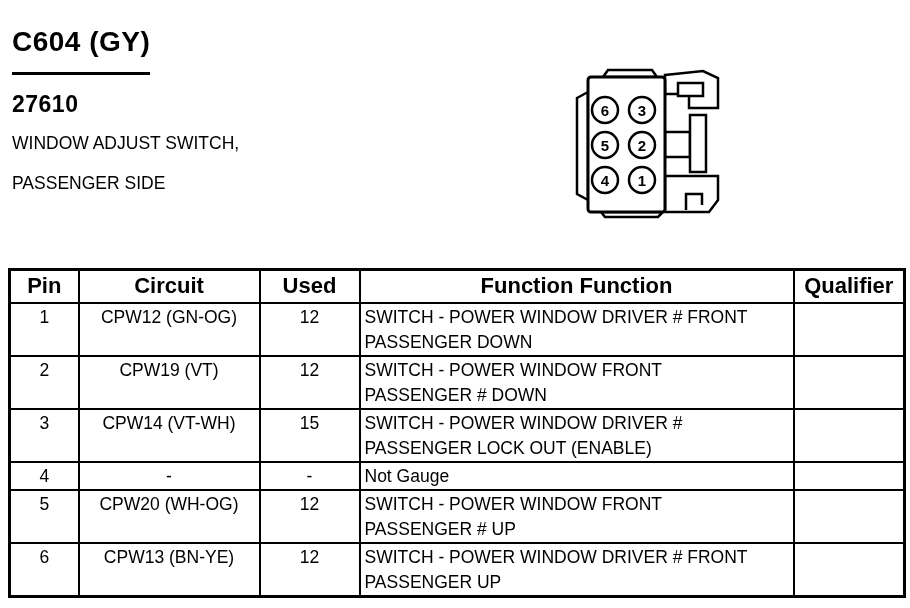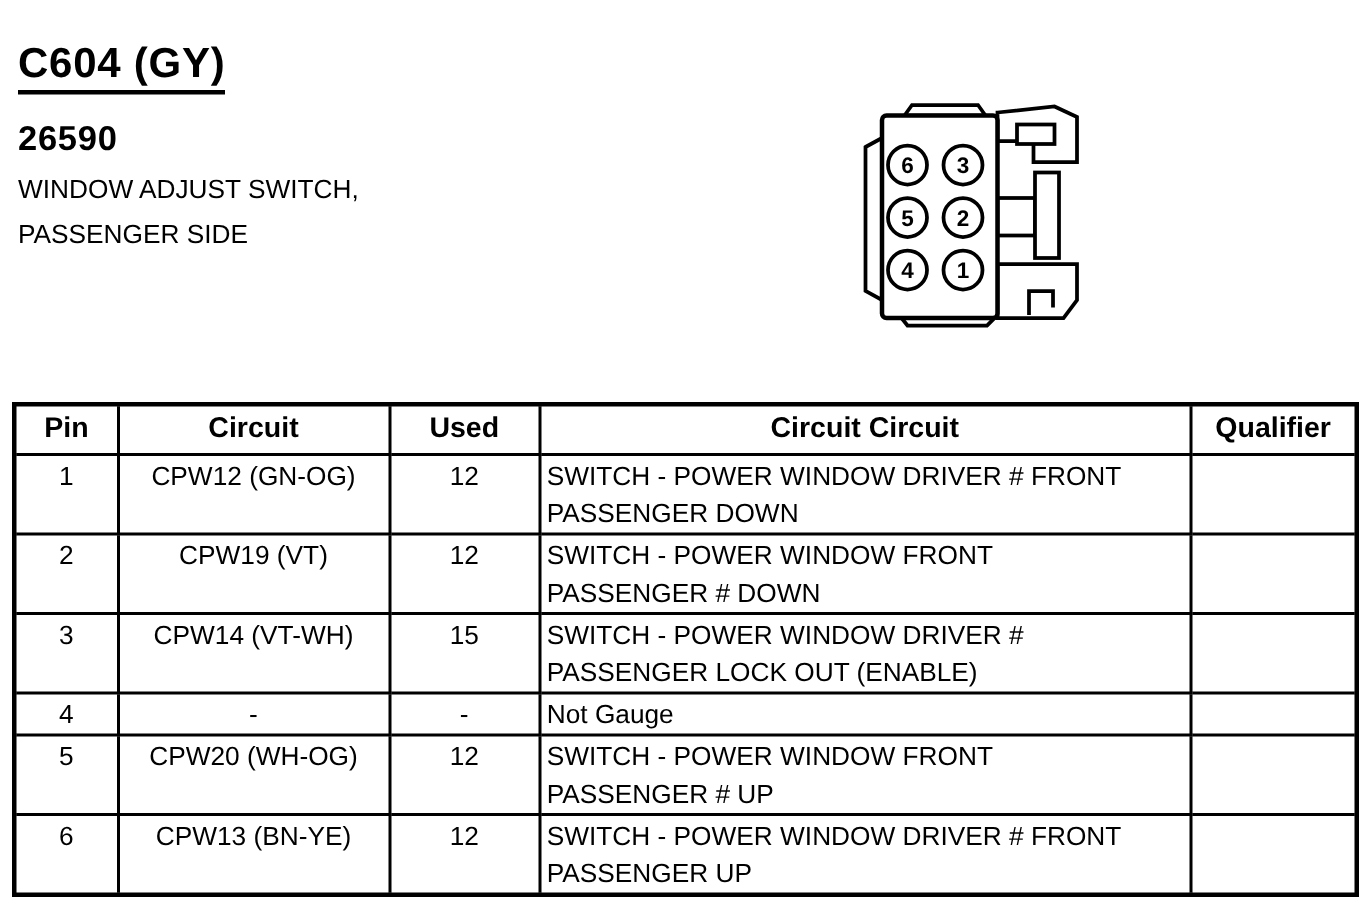--- a/index.html
+++ b/index.html
@@ -12,52 +12,52 @@
   }
 
   
   .doc-header { position: absolute; left: 12px; top: 26px; }
   .connector-id {
     display: inline-block;
     font-size: 28px;
     font-weight: bold;
     letter-spacing: 0.5px;
     border-bottom: 3px solid #000;
-    padding-bottom: 2px;
+    padding-bottom: 14px;
   }
   .part-number {
     margin-top: 16px;
     font-size: 23px;
     font-weight: bold;
     letter-spacing: 0.5px;
   }
   .description {
     margin-top: 5px;
     font-size: 17.5px;
-    line-height: 30px;
+    line-height: 40px;
     white-space: pre-line;
   }
 
   
   .connector-diagram { position: absolute; left: 552px; top: 54px; width: 170px; height: 170px; }
 
   
   .pin-table-wrap { position: absolute; left: 8px; top: 268px; }
   table.pin-table {
     border-collapse: collapse;
     table-layout: fixed;
     width: 895px;
     border: 3px solid #000;
   }
   table.pin-table th, table.pin-table td {
     border: 2px solid #000;
     overflow: hidden;
   }
   table.pin-table th {
-    font-size: 19px;
+    font-size: 22px;
     font-weight: bold;
     text-align: center;
     vertical-align: middle;
     height: 33px;
   }
   table.pin-table td {
     font-size: 17.5px;
     vertical-align: top;
     padding-top: 1px;
     line-height: 25px;
@@ -75,21 +75,21 @@
     font-family: "Liberation Sans", sans-serif;
     font-size: 15px;
     font-weight: 600;
   }
 </style>
 </head>
 <body>
 
 <div class="doc-header">
   <div class="connector-id">C604 (GY)</div>
-  <div class="part-number">26590</div>
+  <div class="part-number">27610</div>
   <div class="description">WINDOW ADJUST SWITCH,
 PASSENGER SIDE</div>
 </div>
 
 <div class="connector-diagram">
   <svg width="170" height="170" viewBox="0 0 170 170">
     <g fill="#ffffff" stroke="#000000">
 
       <path d="M25,44 L36,38 L36,146 L25,140 Z" stroke-width="2.5"></path>
 
@@ -132,21 +132,21 @@
         <col style="width:181px">
         <col style="width:100px">
         <col style="width:434px">
         <col style="width:111px">
     </colgroup>
     <thead>
       <tr>
         <th>Pin</th>
         <th>Circuit</th>
         <th>Used</th>
-        <th>Circuit Circuit</th>
+        <th>Function Function</th>
         <th>Qualifier</th>
       </tr>
     </thead>
     <tbody>
       <tr class="row-0">
         <td class="cell-pin">1</td>
         <td class="cell-circuit">CPW12 (GN-OG)</td>
         <td class="cell-gauge">12</td>
         <td class="cell-function">SWITCH - POWER WINDOW DRIVER # FRONT
 PASSENGER DOWN</td>

